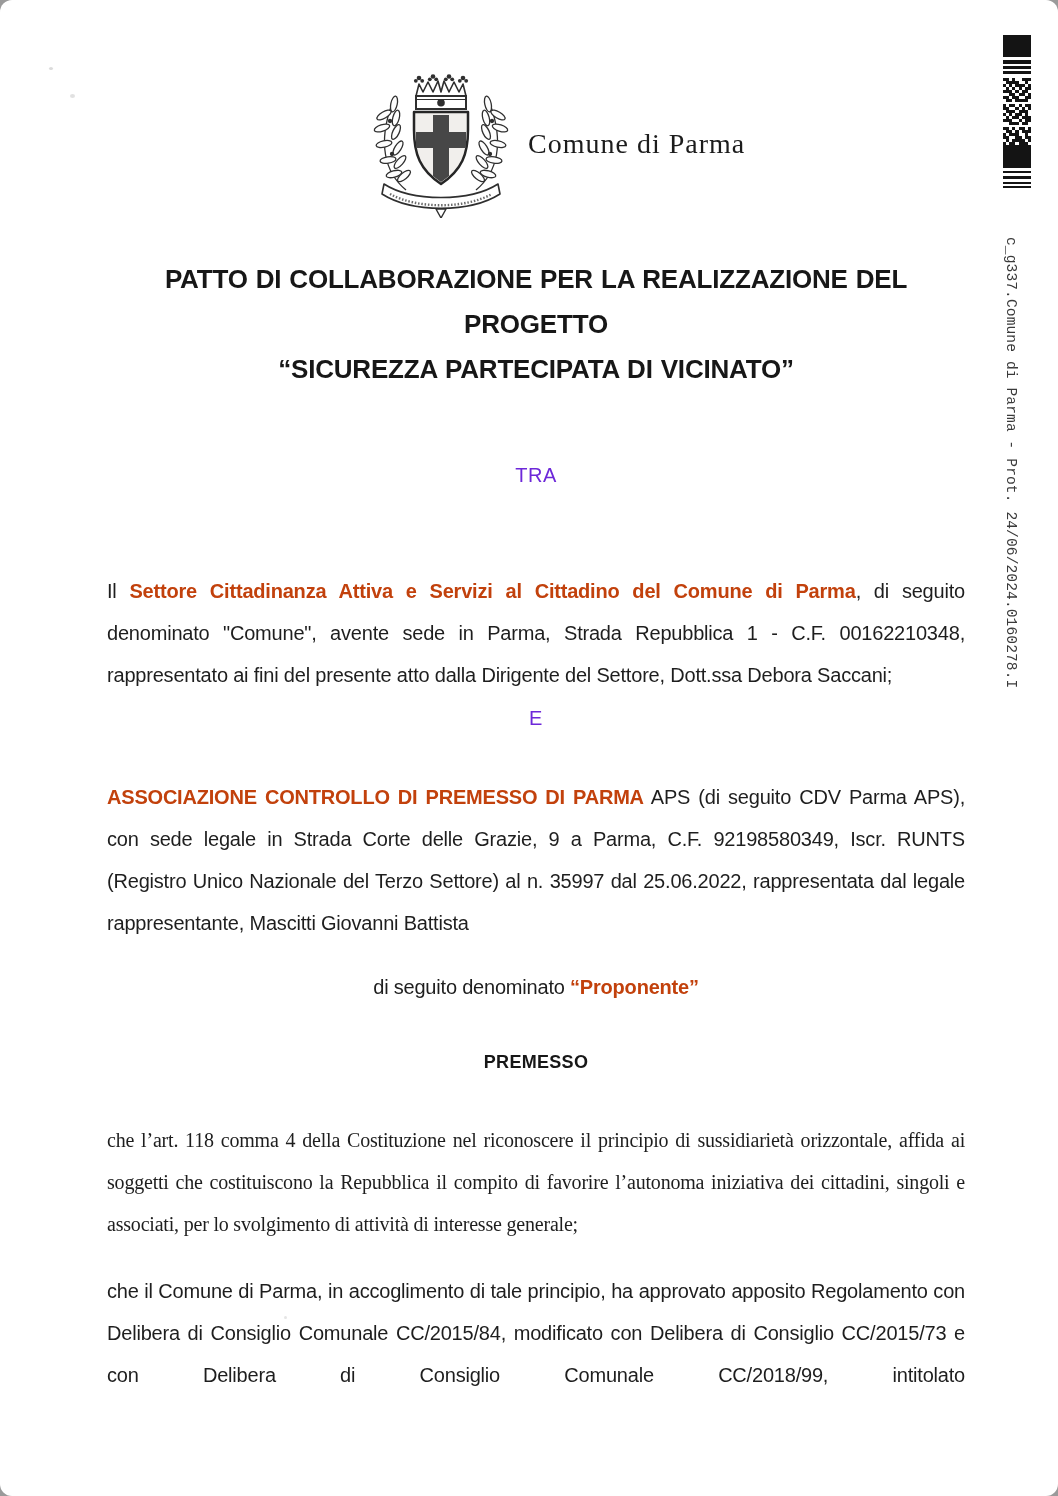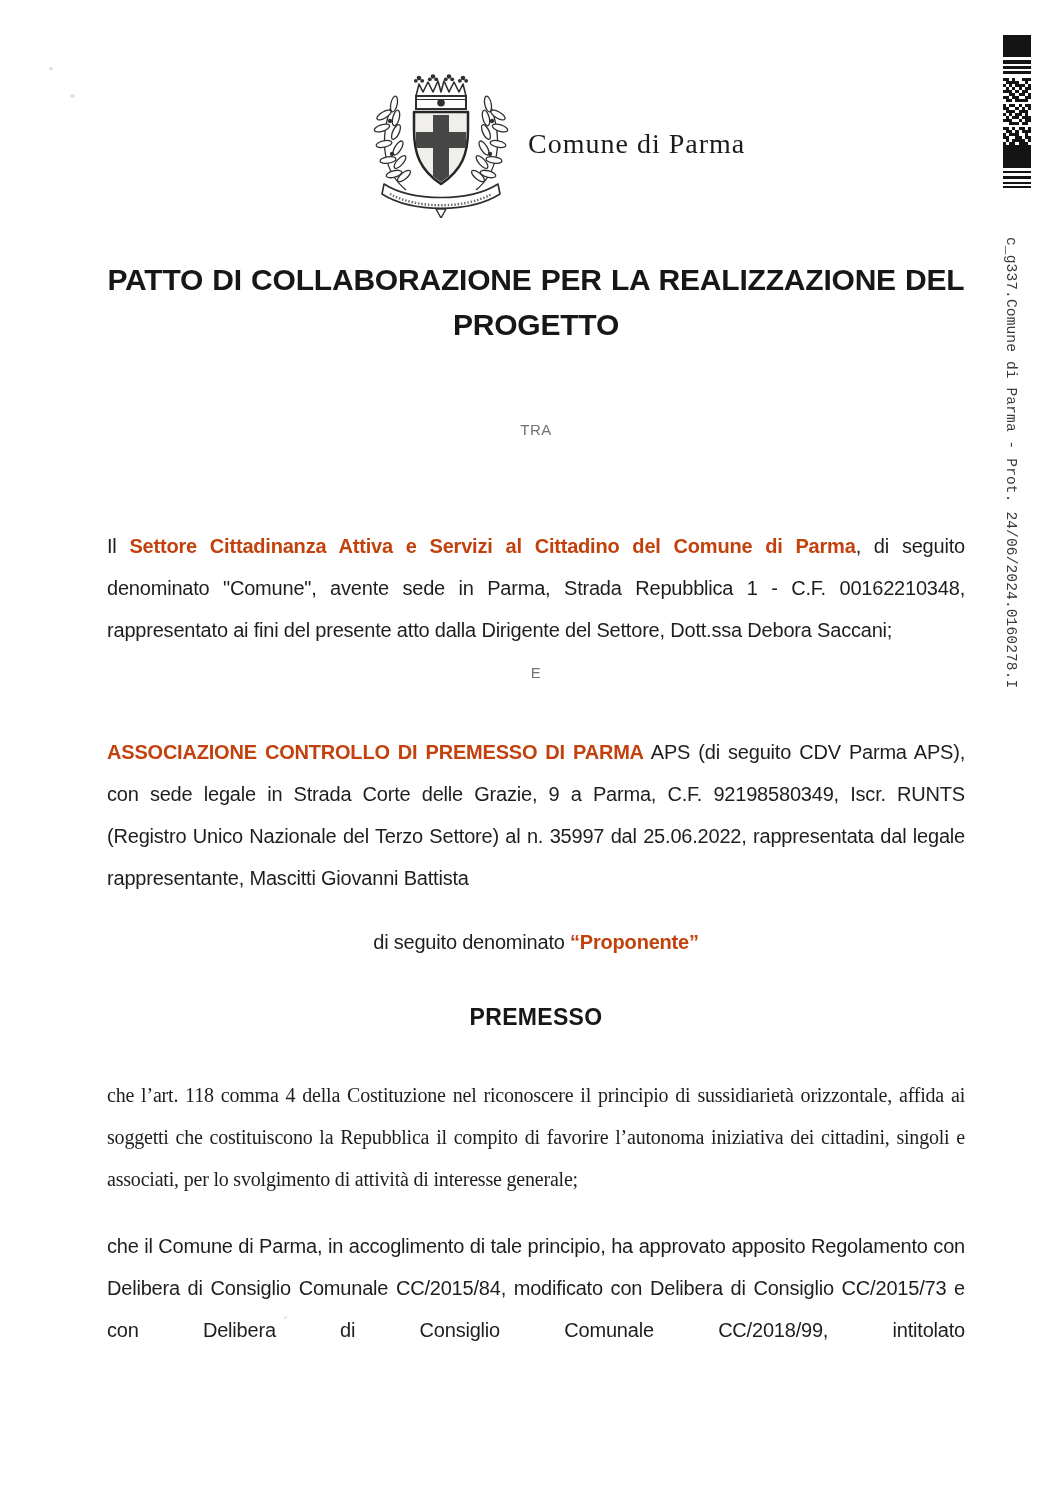--- a/index.html
+++ b/index.html
@@ -5,48 +5,49 @@
 <style>
   html,body{margin:0;padding:0;background:#9a9a9a;}
   .page{
     position:relative;
     width:1058px;height:1496px;
     background:#ffffff;
     margin:0 auto;
     overflow:hidden;
     font-family:"Liberation Sans",sans-serif;
     color:#1e1e1e;
+    border-radius:12px;
   }
   .content{
     position:absolute;left:107px;top:0;width:858px;
     padding-top:70px;
   }
   
   .logo-row{position:relative;height:148px;margin:0;}
   .crest{position:absolute;left:265px;top:0;}
   .wordmark{
     position:absolute;left:421px;top:58px;
     font-family:"Liberation Serif",serif;
     font-size:28px;letter-spacing:1px;color:#1c1c1c;
   }
   
   .title{
     margin:39px 0 0 0;
-    font-size:30px;font-weight:bold;line-height:45px;
+    font-size:26px;font-weight:bold;line-height:45px;
     text-align:center;letter-spacing:-0.2px;word-spacing:1px;color:#171717;
   }
   .title .tline{display:block;}
   
   .center-label{
-    text-align:center;line-height:26px;font-size:15px;
-    letter-spacing:0.5px;color:#737373;
+    text-align:center;line-height:26px;font-size:20px;
+    letter-spacing:0.5px;color:#6d28d9;
   }
   .label-tra{margin-top:70px;}
   .label-e{margin-top:9px;}
-  .premesso{margin-top:41px;font-weight:bold;font-size:23px;letter-spacing:0.3px;color:#171717;}
+  .premesso{margin-top:41px;font-weight:bold;font-size:18px;letter-spacing:0.3px;color:#171717;}
   
   .para{
     margin:0;font-size:20px;line-height:42px;
     text-align:justify;letter-spacing:-0.2px;color:#1e1e1e;
   }
   .para strong{font-weight:bold;color:#c2410c;}
   .para1{margin-top:82px;}
   .para2{margin-top:45px;}
   .denominato{margin-top:22px;text-align:center;}
   .para3{margin-top:44px;font-family:Liberation Serif, serif;}
@@ -146,20 +147,21 @@
           <path d="M12,114 C40,132 98,132 126,114 L128,124 C98,143 40,143 10,124 Z" fill="#ffffff" stroke="#2f2f2f" stroke-width="1.6" stroke-linejoin="round"></path>
           <path d="M18,124 C45,139 93,139 120,124" stroke="#6a6a6a" stroke-width="2.4" fill="none" stroke-dasharray="1.5 1.8"></path>
           <path d="M64,139 L74,139 L69,148 Z" fill="#ffffff" stroke="#2f2f2f" stroke-width="1.4"></path>
         </g>
       </svg>
       <div class="wordmark">Comune di Parma</div>
     </header>
 
     <h1 class="title">
       <span class="tline">PATTO DI COLLABORAZIONE PER LA REALIZZAZIONE DEL PROGETTO</span>
+      <span class="tline">“SICUREZZA PARTECIPATA DI VICINATO”</span>
     </h1>
 
     <div class="center-label label-tra">TRA</div>
 
     <p class="para para1"><span>Il </span><strong>Settore Cittadinanza Attiva e Servizi al Cittadino del Comune di Parma</strong><span>, di seguito denominato "Comune", avente sede in Parma, Strada Repubblica 1 - C.F. 00162210348, rappresentato ai fini del presente atto dalla Dirigente del Settore, Dott.ssa Debora Saccani;</span></p>
 
     <div class="center-label label-e">E</div>
 
     <p class="para para2"><strong>ASSOCIAZIONE CONTROLLO DI PREMESSO DI PARMA</strong><span> APS (di seguito CDV Parma APS), con sede legale in Strada Corte delle Grazie, 9 a Parma, C.F. 92198580349, Iscr. RUNTS (Registro Unico Nazionale del Terzo Settore) al n. 35997 dal 25.06.2022, rappresentata dal legale rappresentante, Mascitti Giovanni Battista</span></p>
 

